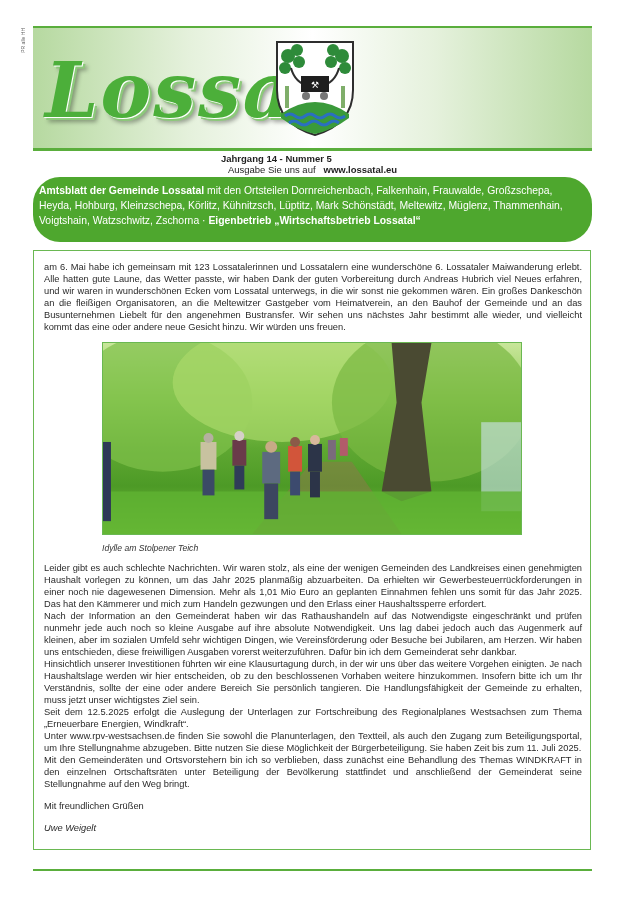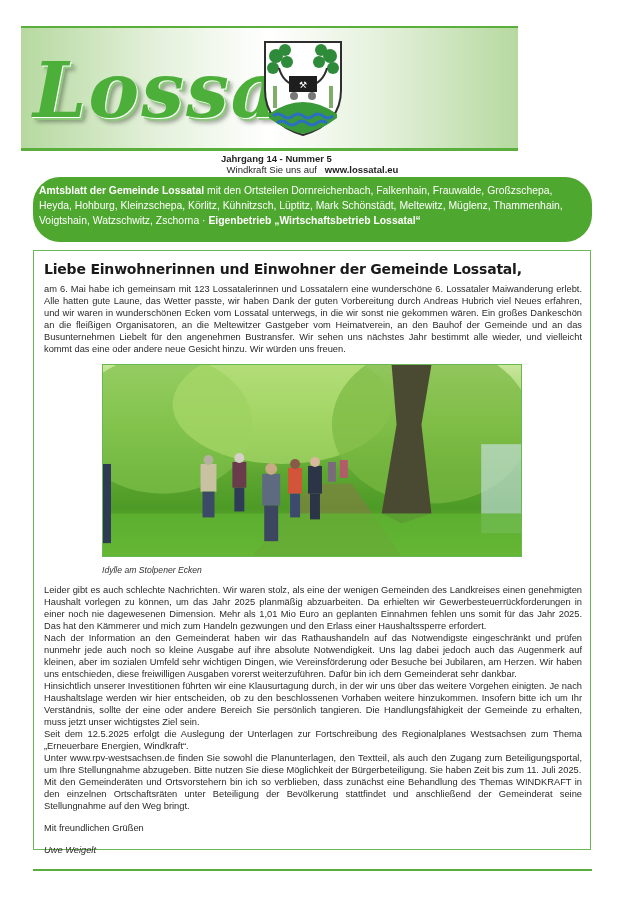--- a/index.html
+++ b/index.html
@@ -7,21 +7,21 @@
   body { position: relative; font-family: "DejaVu Sans", sans-serif; color: #1f1f1f; }
 
   .side-note {
     position: absolute; left: 20px; top: 28px;
     font-size: 5px; color: #666; writing-mode: vertical-rl; transform: rotate(180deg);
     font-family: "Liberation Sans", sans-serif;
   }
 
   
   .masthead {
-    position: absolute; left: 21px; top: 26px; width: 497px; height: 125px;
+    position: absolute; left: 33px; top: 26px; width: 559px; height: 125px;
     border-top: 2px solid #5aae3c; border-bottom: 3px solid #5aae3c;
     background: linear-gradient(90deg, #b6d9a0 0%, #e5f1dc 28%, #ffffff 50%, #e5f1dc 72%, #b6d9a0 100%);
   }
   .masthead .word {
     position: absolute; top: 18px;
     font-family: "DejaVu Serif", serif; font-style: italic; font-weight: bold;
     font-size: 76px; letter-spacing: 2px; color: #4caf3a;
     text-shadow: 1px 1px 0 #ffffff, 3px 3px 0 #8cc97a, 5px 5px 4px rgba(0,0,0,0.35);
   }
   .masthead .word.left { left: 12px; }
@@ -113,31 +113,30 @@
       <rect x="68" y="48" width="4" height="22" fill="#7fae6a"></rect>
     <path d="M8 76 Q42 52 76 76 L76 80 Q60 92 42 96 Q24 92 8 80 Z" fill="#3a9a3a"></path>
     <path d="M12 78 q5 -4 10 0 t10 0 t10 0 t10 0 t10 0 t10 0" stroke="#2b6fc0" stroke-width="3" fill="none"></path>
     <path d="M16 85 q5 -4 10 0 t10 0 t10 0 t10 0 t10 0" stroke="#2b6fc0" stroke-width="3" fill="none"></path>
   </svg>
 </header>
 
 <div class="infoline">
   <div class="cell c1">Jahrgang 14 - Nummer 5</div>
   <div class="cell c3">
-    <span>Windkraft Sie uns auf</span>
+    <span>Ausgabe Sie uns auf</span>
     <b>www.lossatal.eu</b>
   </div>
 </div>
 
 <section class="amtsblatt">
   <b>Amtsblatt der Gemeinde Lossatal</b><span> mit den Ortsteilen Dornreichenbach, Falkenhain, Frauwalde, Großzschepa, Heyda, Hohburg, Kleinzschepa, Körlitz, Kühnitzsch, Lüptitz, Mark Schönstädt, Meltewitz, Müglenz, Thammenhain, Voigtshain, Watzschwitz, Zschorna · </span><b>Eigenbetrieb „Wirtschaftsbetrieb Lossatal“</b>
 </section>
 
 <article class="article">
-  <h1>Liebe Einwohnerinnen und Einwohner der Gemeinde Lossatal,</h1>
   <p>am 6. Mai habe ich gemeinsam mit 123 Lossatalerinnen und Lossatalern eine wunderschöne 6. Lossataler Maiwanderung erlebt. Alle hatten gute Laune, das Wetter passte, wir haben Dank der guten Vorbereitung durch Andreas Hubrich viel Neues erfahren, und wir waren in wunderschönen Ecken vom Lossatal unterwegs, in die wir sonst nie gekommen wären. Ein großes Dankeschön an die fleißigen Organisatoren, an die Meltewitzer Gastgeber vom Heimatverein, an den Bauhof der Gemeinde und an das Busunternehmen Liebelt für den angenehmen Bustransfer. Wir sehen uns nächstes Jahr bestimmt alle wieder, und vielleicht kommt das eine oder andere neue Gesicht hinzu. Wir würden uns freuen.</p>
 
   <figure class="photo-wrap">
     <div class="photo" title="Wandergruppe auf einem Waldweg am Teich">
       <svg viewBox="0 0 420 193" preserveAspectRatio="none">
         <ellipse cx="60" cy="60" rx="90" ry="70" fill="#7fc04a" opacity="0.7"></ellipse>
         <ellipse cx="180" cy="40" rx="110" ry="60" fill="#a9d86a" opacity="0.7"></ellipse>
         <ellipse cx="330" cy="60" rx="100" ry="80" fill="#79b842" opacity="0.7"></ellipse>
         <rect x="380" y="80" width="40" height="90" fill="#cfe4f0" opacity="0.6"></rect>
         <path d="M290 0 L330 0 L320 60 L330 150 L300 160 L280 150 L295 60 Z" fill="#4a4a32"></path>
@@ -158,21 +157,21 @@
             <rect x="238" y="96" width="8" height="18" fill="#b25c6a"></rect>
           <circle cx="106" cy="96" r="5" fill="#b5b0a0"></circle>
             <circle cx="137" cy="94" r="5" fill="#d6d0c8"></circle>
           <circle cx="169" cy="105" r="6" fill="#c8aa86"></circle>
             <circle cx="193" cy="100" r="5" fill="#8a5a48"></circle>
           <circle cx="213" cy="98" r="5" fill="#d8b89c"></circle>
           <rect x="0" y="100" width="8" height="80" fill="#2e3a56"></rect>
         </g>
       </svg>
     </div>
-    <figcaption class="caption">Idylle am Stolpener Ecken</figcaption>
+    <figcaption class="caption">Idylle am Stolpener Teich</figcaption>
   </figure>
 
   <div class="body2">
     <p>Leider gibt es auch schlechte Nachrichten. Wir waren stolz, als eine der wenigen Gemeinden des Landkreises einen genehmigten Haushalt vorlegen zu können, um das Jahr 2025 planmäßig abzuarbeiten. Da erhielten wir Gewerbesteuerrückforderungen in einer noch nie dagewesenen Dimension. Mehr als 1,01 Mio Euro an geplanten Einnahmen fehlen uns somit für das Jahr 2025. Das hat den Kämmerer und mich zum Handeln gezwungen und den Erlass einer Haushaltssperre erfordert.</p>
     <p>Nach der Information an den Gemeinderat haben wir das Rathaushandeln auf das Notwendigste eingeschränkt und prüfen nunmehr jede auch noch so kleine Ausgabe auf ihre absolute Notwendigkeit. Uns lag dabei jedoch auch das Augenmerk auf kleinen, aber im sozialen Umfeld sehr wichtigen Dingen, wie Vereinsförderung oder Besuche bei Jubilaren, am Herzen. Wir haben uns entschieden, diese freiwilligen Ausgaben vorerst weiterzuführen. Dafür bin ich dem Gemeinderat sehr dankbar.</p>
     <p>Hinsichtlich unserer Investitionen führten wir eine Klausurtagung durch, in der wir uns über das weitere Vorgehen einigten. Je nach Haushaltslage werden wir hier entscheiden, ob zu den beschlossenen Vorhaben weitere hinzukommen. Insofern bitte ich um Ihr Verständnis, sollte der eine oder andere Bereich Sie persönlich tangieren. Die Handlungsfähigkeit der Gemeinde zu erhalten, muss jetzt unser wichtigstes Ziel sein.</p>
     <p>Seit dem 12.5.2025 erfolgt die Auslegung der Unterlagen zur Fortschreibung des Regionalplanes Westsachsen zum Thema „Erneuerbare Energien, Windkraft“.</p>
     <p>Unter www.rpv-westsachsen.de finden Sie sowohl die Planunterlagen, den Textteil, als auch den Zugang zum Beteiligungsportal, um Ihre Stellungnahme abzugeben. Bitte nutzen Sie diese Möglichkeit der Bürgerbeteiligung. Sie haben Zeit bis zum 11. Juli 2025.</p>
     <p>Mit den Gemeinderäten und Ortsvorstehern bin ich so verblieben, dass zunächst eine Behandlung des Themas WINDKRAFT in den einzelnen Ortschaftsräten unter Beteiligung der Bevölkerung stattfindet und anschließend der Gemeinderat seine Stellungnahme auf den Weg bringt.</p>
   </div>

